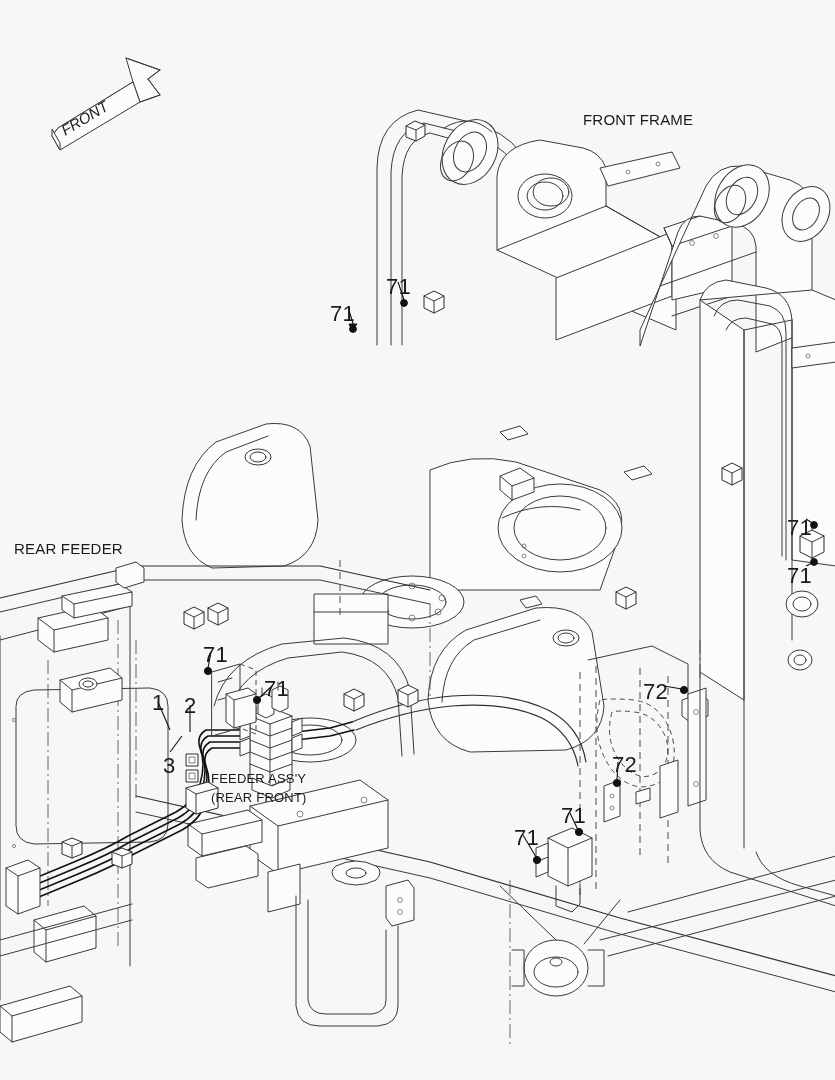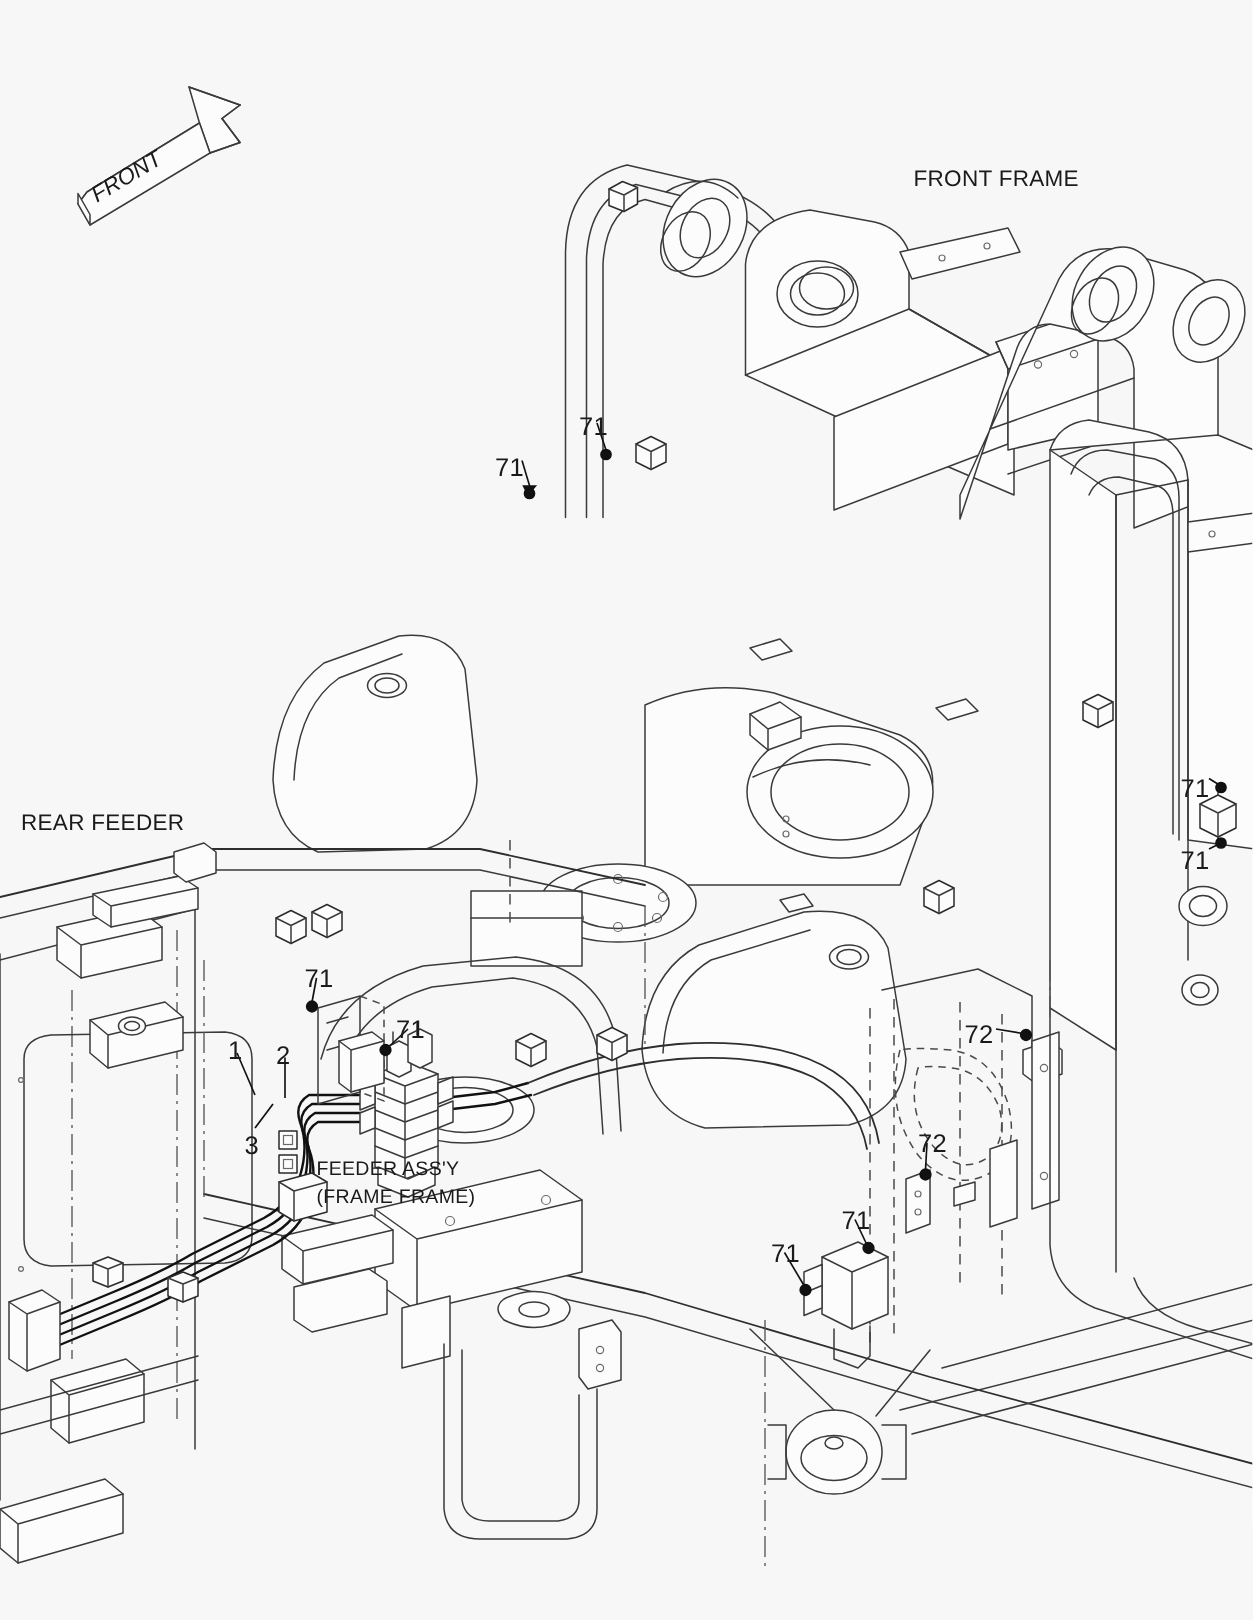--- a/index.html
+++ b/index.html
@@ -15,21 +15,21 @@
   .lbl{
     position:absolute;
     font-family:"Liberation Sans",sans-serif;
     color:#1a1a1a;
     white-space:pre;
     line-height:1.12;
     letter-spacing:0.2px;
   }
   .lbl-frame{font-size:15px;}
   .lbl-assy{font-size:13px;}
-  .lbl-num{font-size:17px;}
+  .lbl-num{font-size:22px;}
   .front-arrow-text{
     position:absolute;
     font-family:"Liberation Sans",sans-serif;
     font-size:15px;
     font-style:italic;
     color:#1a1a1a;
     transform:rotate(-31deg);
     transform-origin:0 0;
     white-space:pre;
   }
@@ -462,26 +462,26 @@
     <path class="leader" d="M158 702 L170 730"></path>
 
     <path class="leader" d="M190 705 L190 732"></path>
 
     <path class="leader" d="M170 752 L182 736"></path>
   </g>
 </svg>
 
 <div class="front-arrow-text" style="left:58px; top:124px;">FRONT</div>
 
-<div class="lbl lbl-frame" style="left:583px; top:112px;margin-left:26px;">FRONT FRAME</div>
+<div class="lbl lbl-frame" style="left:583px; top:112px;">FRONT FRAME</div>
 
 <div class="lbl lbl-frame" style="left:14px; top:541px;">REAR FEEDER</div>
 
 <div class="lbl lbl-assy" style="left:211px; top:772px;">FEEDER ASS'Y</div>
-<div class="lbl lbl-assy" style="left:211px; top:791px;">(FRAME FRAME)</div>
+<div class="lbl lbl-assy" style="left:211px; top:791px;">(REAR FRONT)</div>
 
 <div class="lbl lbl-num" style="left:330px; top:302px;">71</div>
 <div class="lbl lbl-num" style="left:386px; top:275px;">71</div>
 <div class="lbl lbl-num" style="left:787px; top:516px;">71</div>
 <div class="lbl lbl-num" style="left:787px; top:564px;">71</div>
 <div class="lbl lbl-num" style="left:203px; top:643px;">71</div>
 <div class="lbl lbl-num" style="left:264px; top:677px;">71</div>
 <div class="lbl lbl-num" style="left:643px; top:680px;">72</div>
 <div class="lbl lbl-num" style="left:612px; top:753px;">72</div>
 <div class="lbl lbl-num" style="left:514px; top:826px;">71</div>

